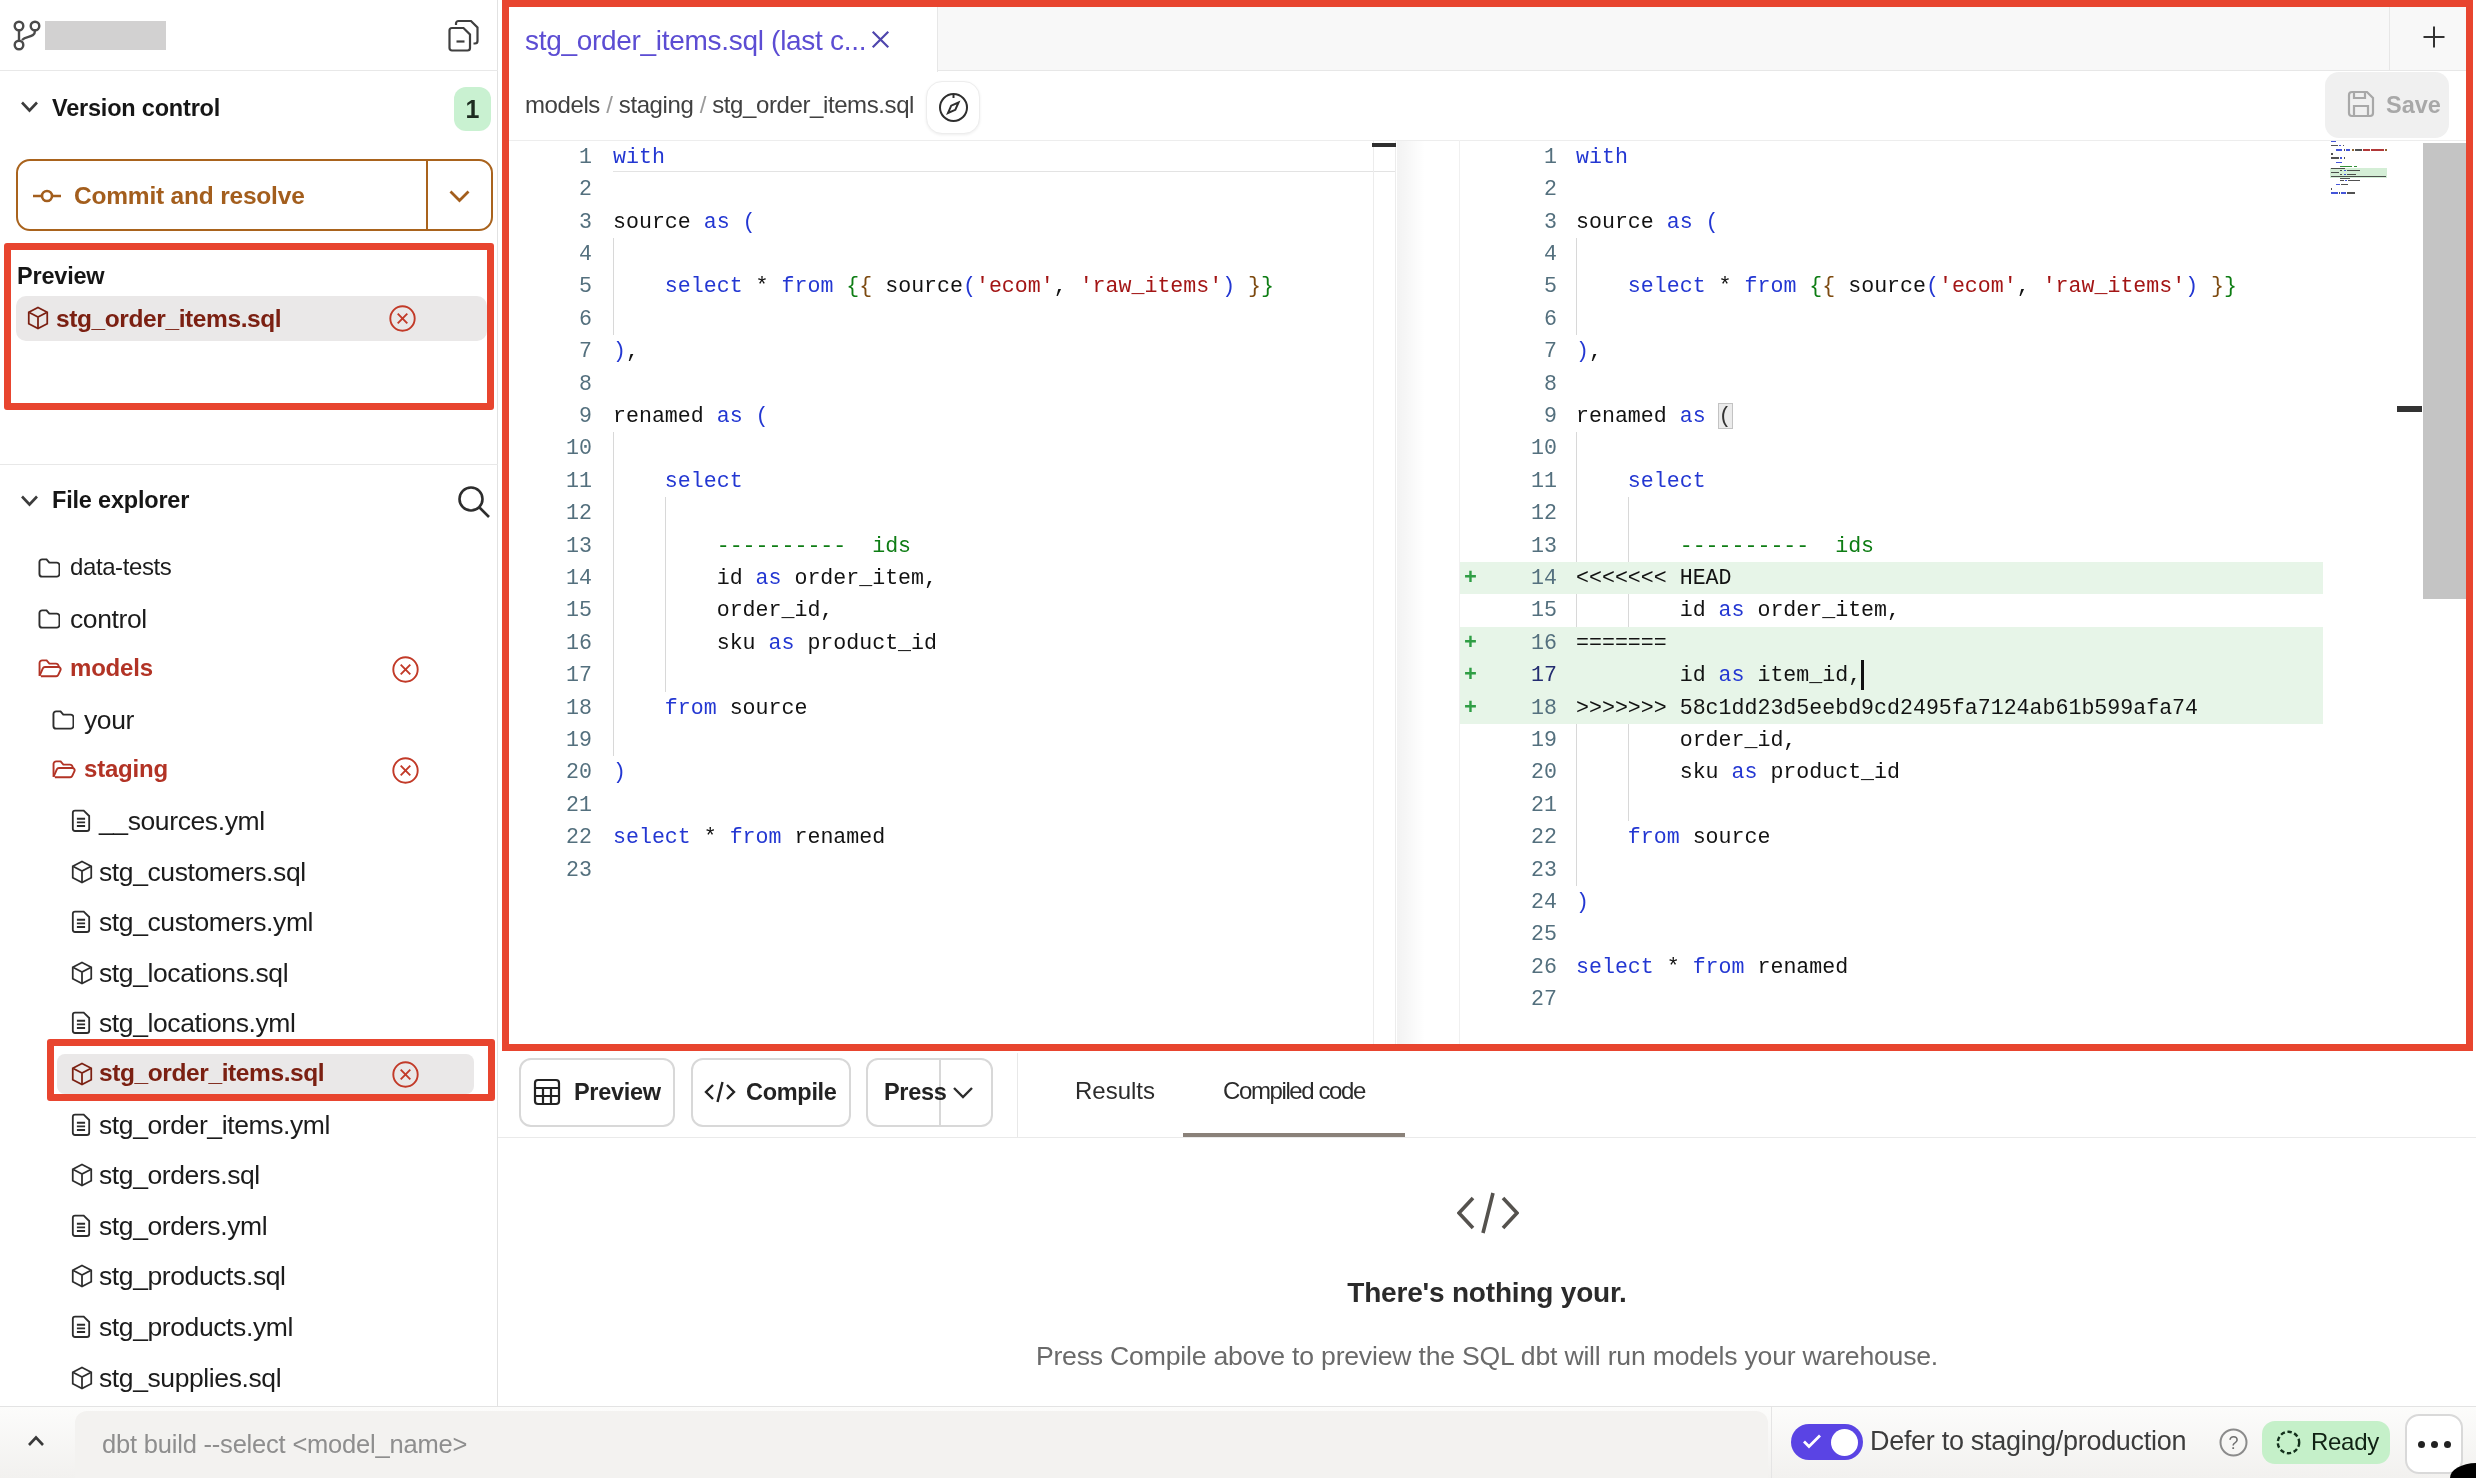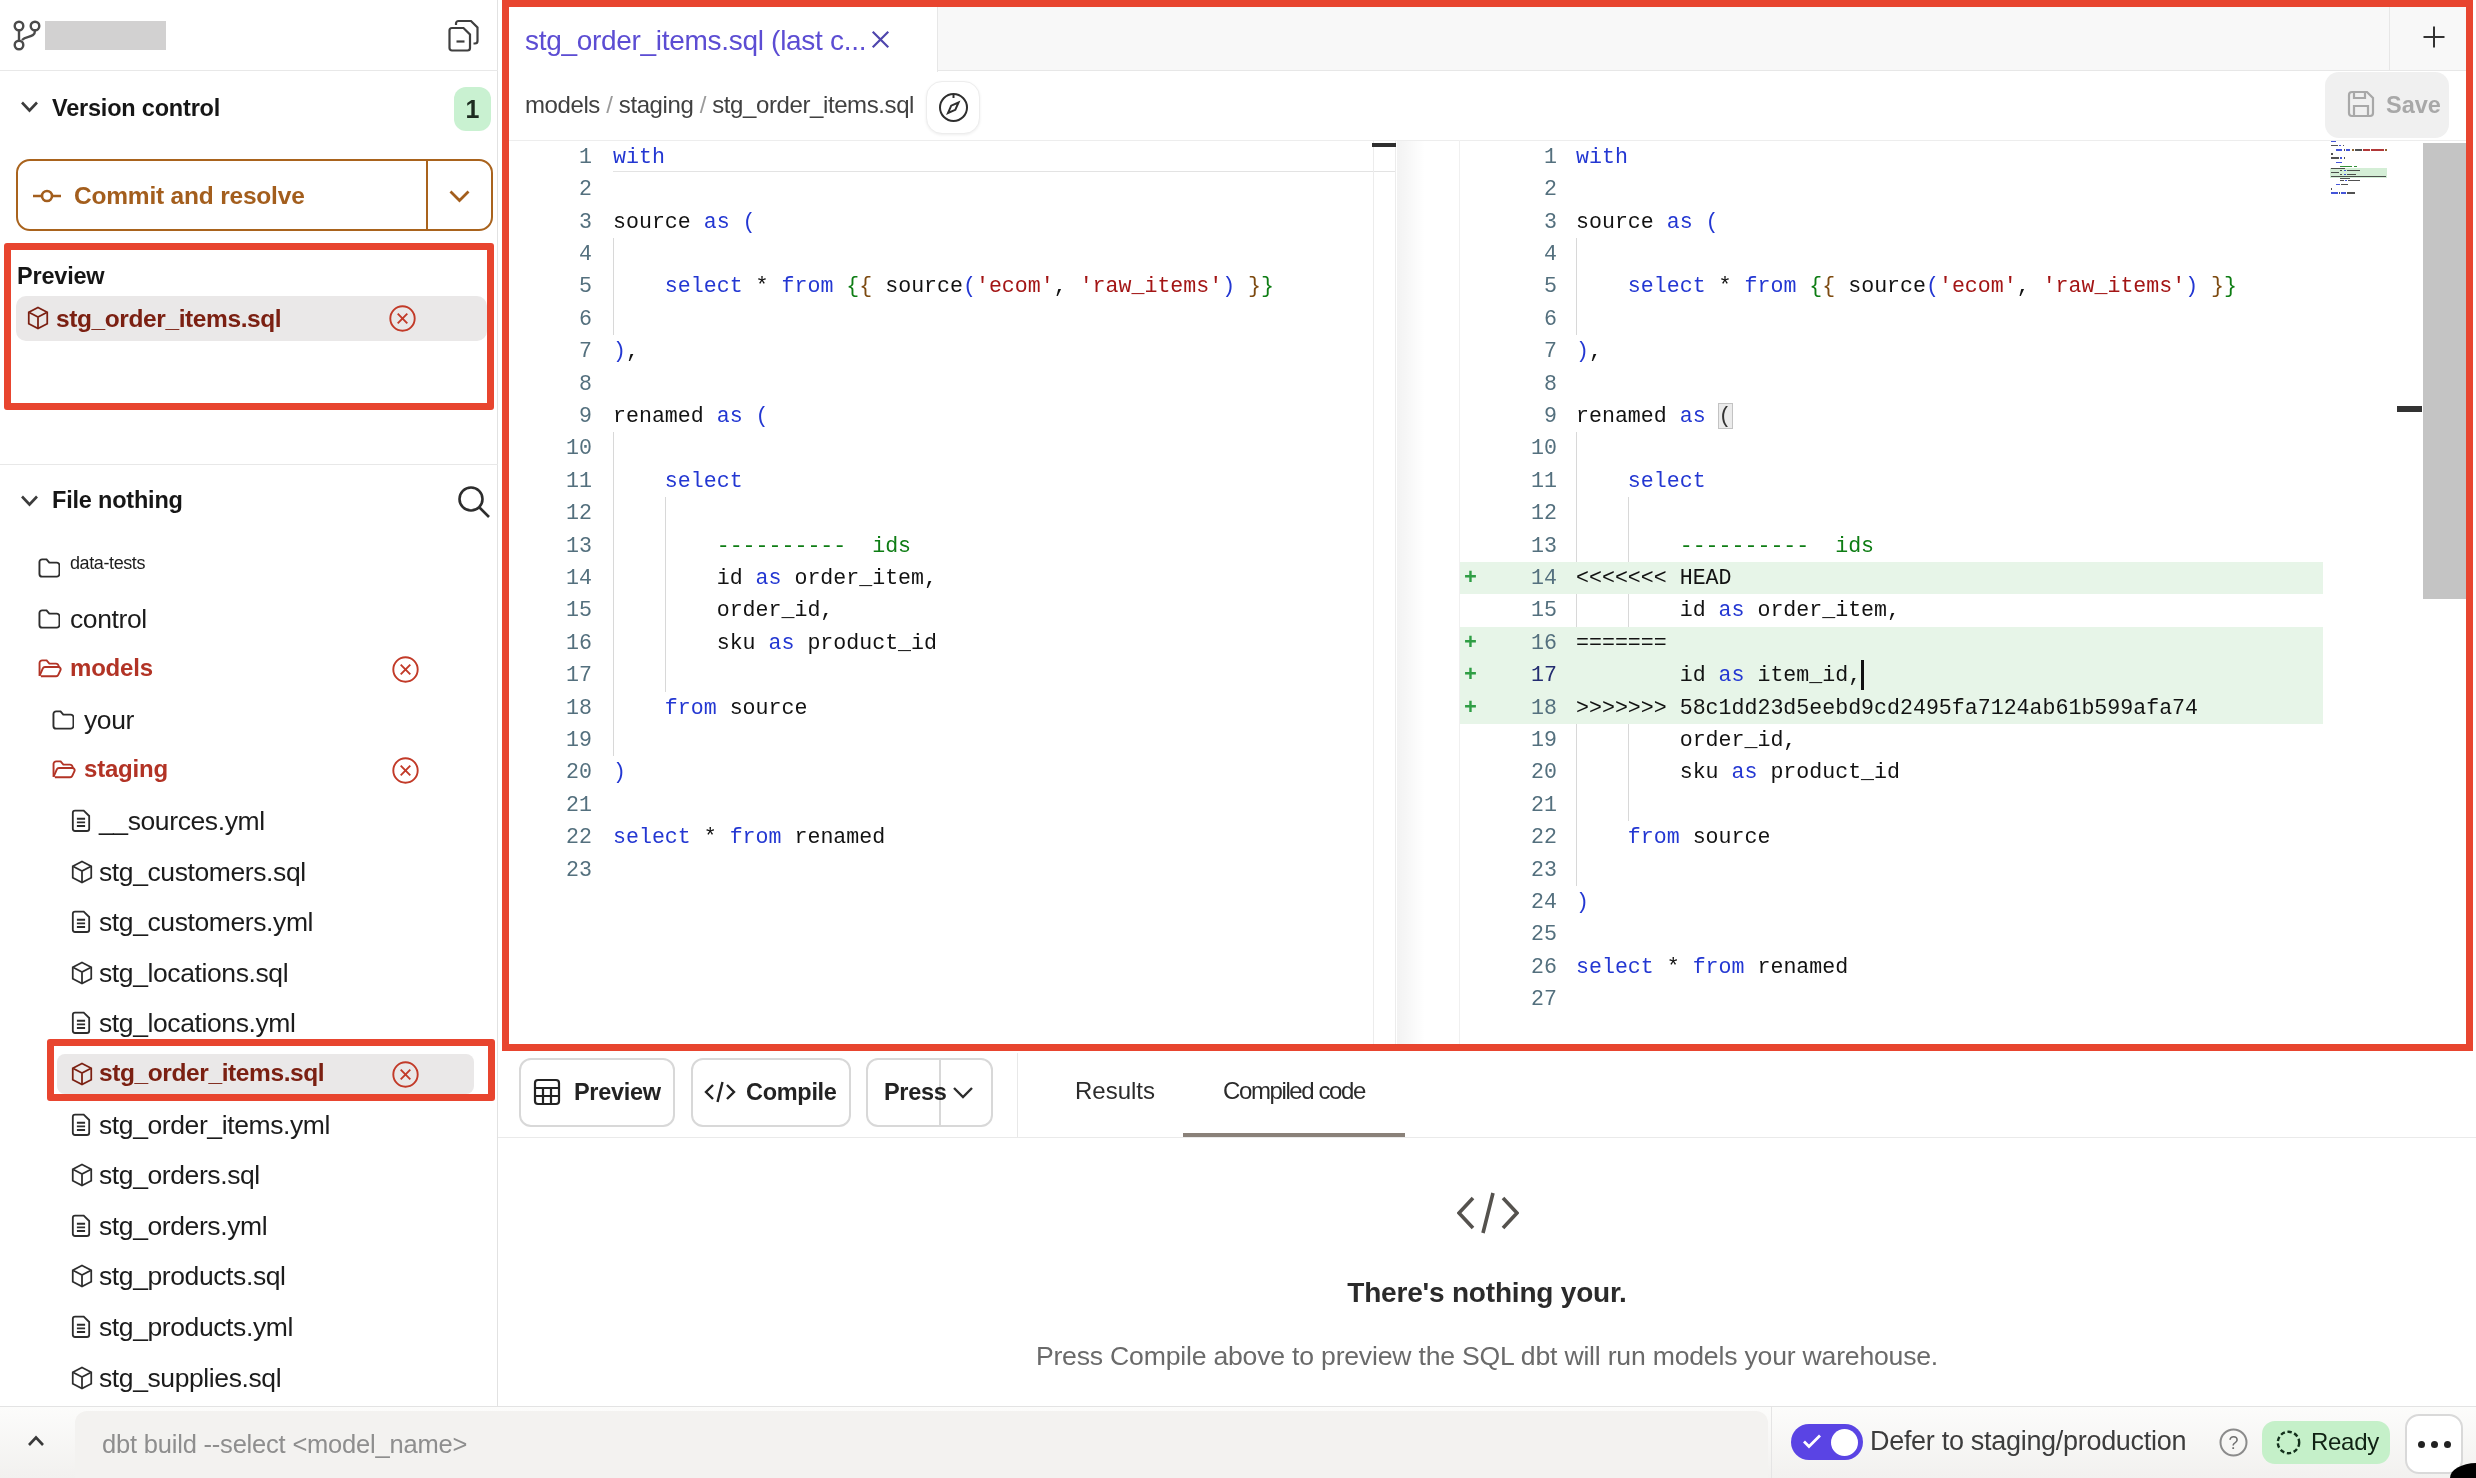--- a/index.html
+++ b/index.html
@@ -59,31 +59,31 @@
 <svg class="ab" style="left:389px;top:305px;" width="27" height="27" viewBox="0 0 27 27">
     <g fill="none" stroke="#c23a28" stroke-width="1.9">
       <circle cx="13.5" cy="13.5" r="12.2"></circle>
       <path d="M8.7 8.7l9.6 9.6M18.3 8.7l-9.6 9.6"></path>
     </g>
   </svg>
 <div class="ab" style="left:0;top:464px;width:498px;height:1px;background:#e8e8e8;"></div>
 <svg class="ab" style="left:20px;top:494px;" width="19" height="13" viewBox="0 0 19 13">
 <path d="M2 2.5l7.5 8L17 2.5" fill="none" stroke="#3c3c3c" stroke-width="2.6"></path>
   </svg>
-<div class="ab" style="left:52px;top:487px;font-size:23.5px;font-weight:bold;letter-spacing:-0.2px;color:#161616;">File nothing</div>
+<div class="ab" style="left:52px;top:487px;font-size:23.5px;font-weight:bold;letter-spacing:-0.2px;color:#161616;">File explorer</div>
 <svg class="ab" style="left:455px;top:483px;" width="37" height="37" viewBox="0 0 37 37">
 <g fill="none" stroke="#2d2d2d" stroke-width="2.6">
       <circle cx="16" cy="16" r="11.5"></circle>
 <path d="M24.5 24.5L34 34"></path>
     </g>
   </svg>
 <svg class="ab" style="left:38px;top:558.0px;" width="22" height="20" viewBox="0 0 24 22">
     <path d="M1.5 4.5c0-1.6 1.3-3 3-3h4.8l3 3.6h8.2c1.6 0 3 1.4 3 3v9.4c0 1.6-1.4 3-3 3h-16c-1.7 0-3-1.4-3-3z" fill="none" stroke="#2d2d2d" stroke-width="2.1"></path>
   </svg>
-<div class="ab" style="left:70px;top:553px;font-size:18px;letter-spacing:-0.4px;font-weight:normal;color:#1c1c1c;">data-tests</div>
+<div class="ab" style="left:70px;top:553px;font-size:24px;letter-spacing:-0.4px;font-weight:normal;color:#1c1c1c;">data-tests</div>
 <svg class="ab" style="left:38px;top:608.6px;" width="22" height="20" viewBox="0 0 24 22">
     <path d="M1.5 4.5c0-1.6 1.3-3 3-3h4.8l3 3.6h8.2c1.6 0 3 1.4 3 3v9.4c0 1.6-1.4 3-3 3h-16c-1.7 0-3-1.4-3-3z" fill="none" stroke="#2d2d2d" stroke-width="2.1"></path>
   </svg>
 <div class="ab" style="left:70px;top:604px;font-size:26.5px;letter-spacing:-0.4px;font-weight:normal;color:#1c1c1c;">control</div>
 <svg class="ab" style="left:38px;top:659.2px;" width="24" height="20" viewBox="0 0 26 22">
     <g fill="none" stroke="#b23325" stroke-width="2.1">
       <path d="M1.5 18.5v-14c0-1.6 1.3-3 3-3h4.8l3 3.6h7.2c1.6 0 3 1.4 3 3v1.4"></path>
       <path d="M1.5 18.5l3.6-8.2c.4-.9 1.3-1.5 2.3-1.5h14.8c1.8 0 3 1.8 2.3 3.4l-2.4 5.2c-.4.9-1.3 1.5-2.3 1.5H3"></path>
     </g>
   </svg>

